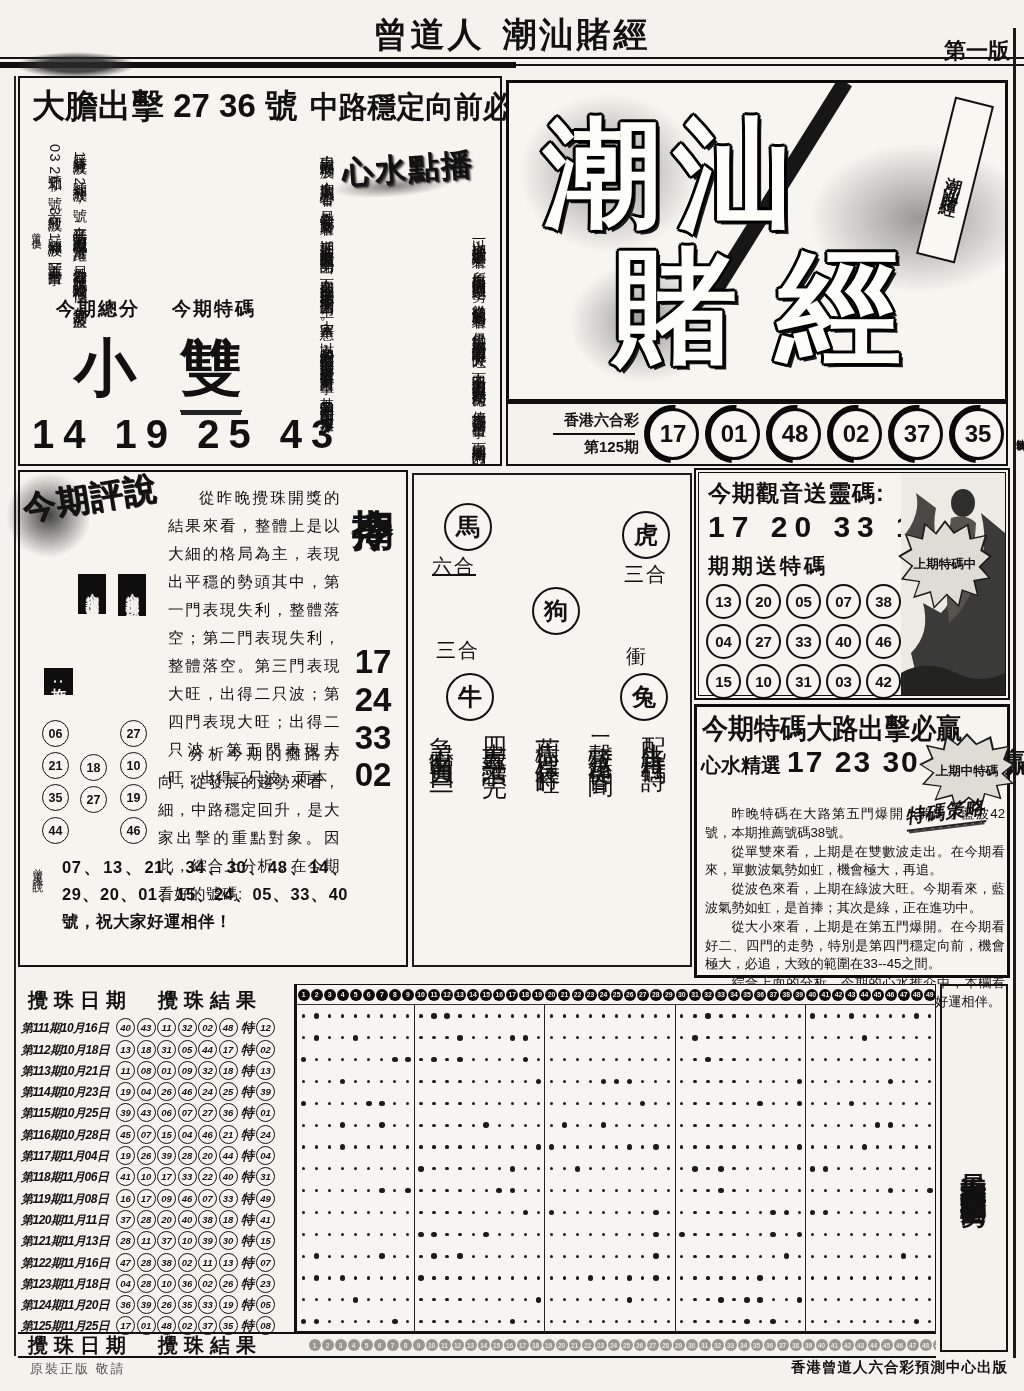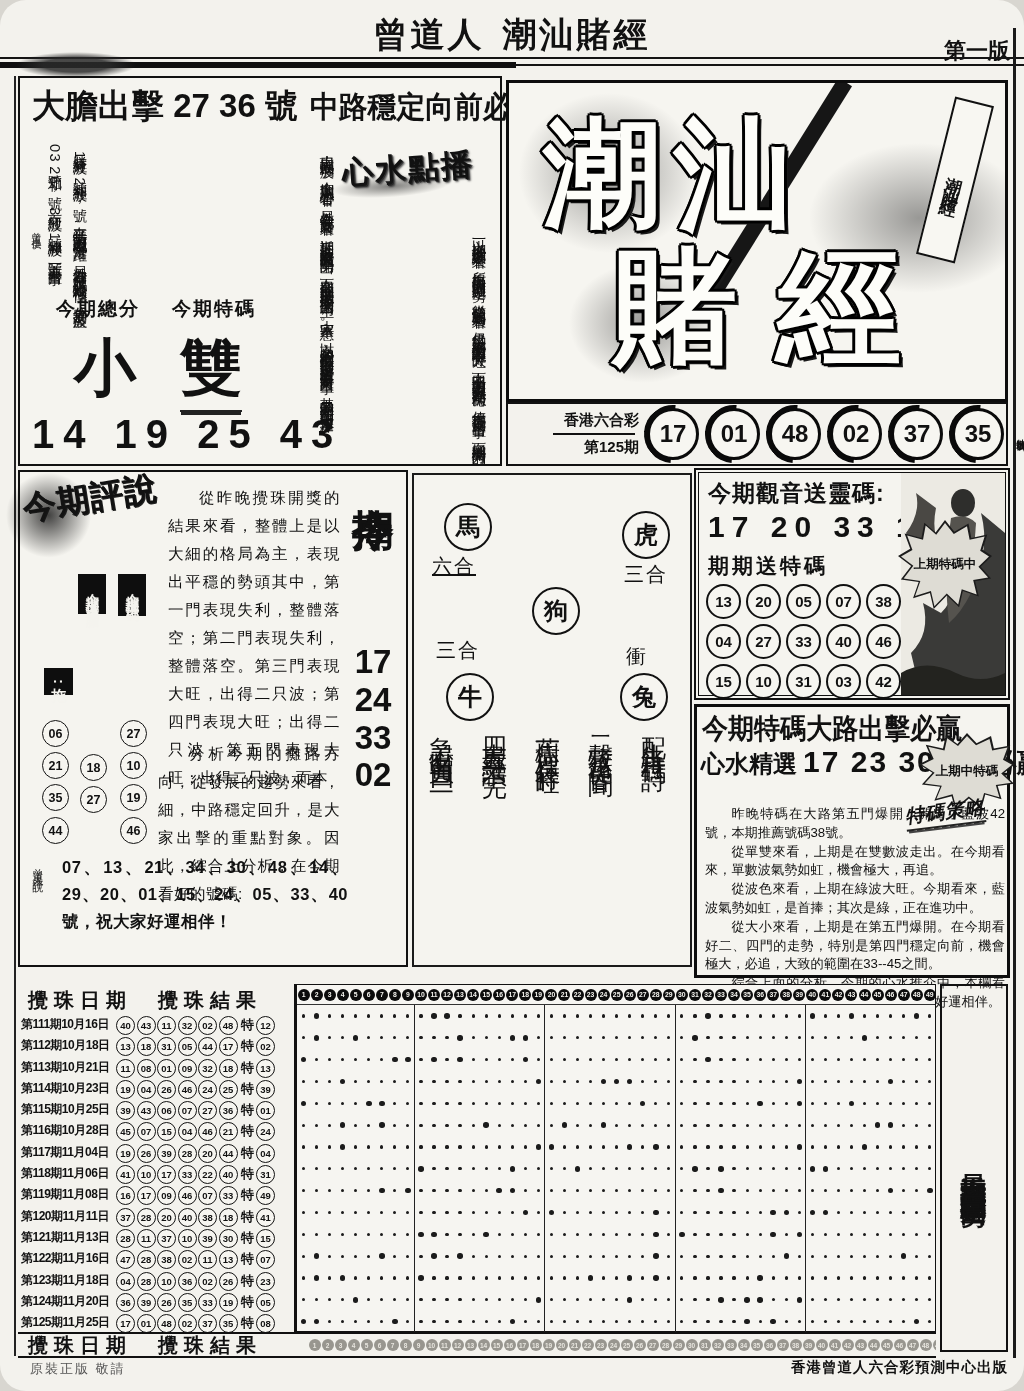--- a/index.html
+++ b/index.html
@@ -1,17 +1,17 @@
 <!DOCTYPE html>
 <html><head>
 <meta charset="utf-8">
 <style>
   html,body{margin:0;padding:0;background:#d8d6d0;}
   .page{position:relative;width:1024px;height:1391px;margin:0 auto;background:#f3f2ed;
-        font-family:"Liberation Sans",sans-serif;color:#111;overflow:hidden;border-radius:26px;}
+        font-family:"Liberation Sans",sans-serif;color:#111;overflow:hidden;}
   .abs{position:absolute;box-sizing:border-box;}
   .panel{position:absolute;box-sizing:border-box;border:2px solid #111;background:#f5f4ef;}
   .v{writing-mode:vertical-rl;}
   .b{font-weight:bold;}
   
   .masthead{top:12px;left:0;width:100%;text-align:center;font-size:34px;font-weight:900;letter-spacing:3px;}
   .masthead span{margin:0 9px;}
   .edition{top:36px;right:14px;font-size:22px;font-weight:900;}
   .rule1{top:57px;left:0;width:100%;height:2px;background:#141414;}
   .rule2{top:62px;left:0;width:516px;height:6px;background:#101010;}
@@ -91,31 +91,31 @@
   .star{position:absolute;display:flex;align-items:center;justify-content:center;
       clip-path:polygon(50% 0%,60% 13%,75% 4%,78% 20%,95% 16%,90% 33%,100% 40%,88% 52%,99% 65%,82% 68%,86% 85%,69% 79%,65% 97%,52% 84%,38% 99%,34% 81%,16% 87%,22% 69%,3% 66%,14% 51%,0% 40%,13% 32%,7% 15%,25% 20%,28% 3%,40% 14%);
       background:#1c1c1c;}
   .star .in{position:absolute;inset:3px;clip-path:inherit;background:#dedcd4;display:flex;flex-direction:row;
       align-items:center;justify-content:center;font-weight:900;line-height:1.1;}
   .gy-art{position:absolute;right:3px;top:3px;width:104px;height:222px;}
   
   .sp{left:694px;top:704px;width:316px;height:274px;border:3px solid #0d0d0d;}
   .sp-h{left:5px;top:3px;font-size:28px;font-weight:900;white-space:nowrap;transform:scaleX(.93);transform-origin:left;}
   .sp-l2{left:4px;top:38px;display:flex;align-items:baseline;gap:6px;white-space:nowrap;}
-  .sp-l2 .a{font-size:24px;font-weight:900;}
+  .sp-l2 .a{font-size:20px;font-weight:900;}
   .sp-l2 .n{font-size:30px;font-weight:900;letter-spacing:2px;}
   .sp-l2 .w{font-size:27px;font-weight:900;}
   .sp-strategy{right:22px;top:92px;font-size:19px;font-weight:900;font-style:italic;transform:rotate(-7deg);
       border-bottom:2px solid #222;box-shadow:0 4px 0 -2px #444;letter-spacing:1px;}
   .sp-body{left:8px;top:98px;width:300px;font-size:13.2px;line-height:18.8px;text-align:justify;}
   .sp-body p{margin:0;text-indent:2em;}
   
   .restab{left:18px;top:984px;width:278px;height:348px;border-right:2px solid #111;}
   .res-head{display:flex;gap:26px;padding:3px 8px 2px 10px;font-size:20px;font-weight:900;letter-spacing:6px;white-space:nowrap;}
-  .res-row{display:flex;align-items:flex-start;height:21.3px;padding-left:3px;}
+  .res-row{display:flex;align-items:flex-end;height:21.3px;padding-left:3px;font-style:italic;}
   .res-issue{width:95px;font-size:12px;font-weight:bold;letter-spacing:-.5px;white-space:nowrap;flex:none;}
   .rc{flex:none;width:17px;height:17px;border:1.2px solid #111;border-radius:50%;background:#f6f5f0;
       display:flex;align-items:center;justify-content:center;font-size:9.5px;font-weight:bold;margin-right:1.5px;}
   .res-te{font-size:13px;font-weight:900;margin:0 2px;}
   .chart{left:296px;top:984px;width:640px;height:348px;border:1px solid #111;background:#f6f5f1;}
   .ch-head{display:flex;height:19px;align-items:center;border-bottom:1px solid #333;}
   .ch-cell{flex:none;width:13.06px;display:flex;align-items:center;justify-content:center;}
   .hc{width:12px;height:12px;border-radius:50%;background:#0c0c0c;color:#f4f3ee;font-size:6.8px;font-weight:bold;
       display:flex;align-items:center;justify-content:center;}
   .ch-grid{position:relative;height:328px;}

